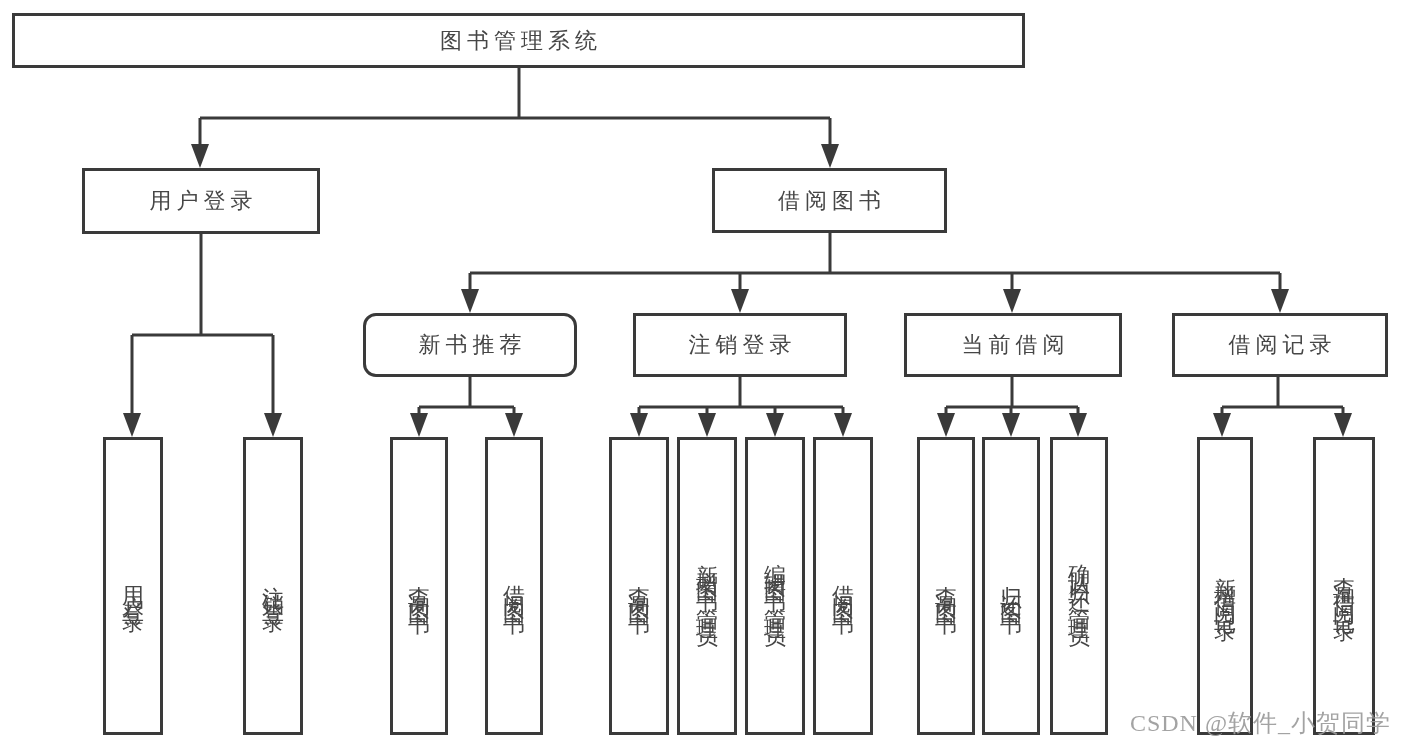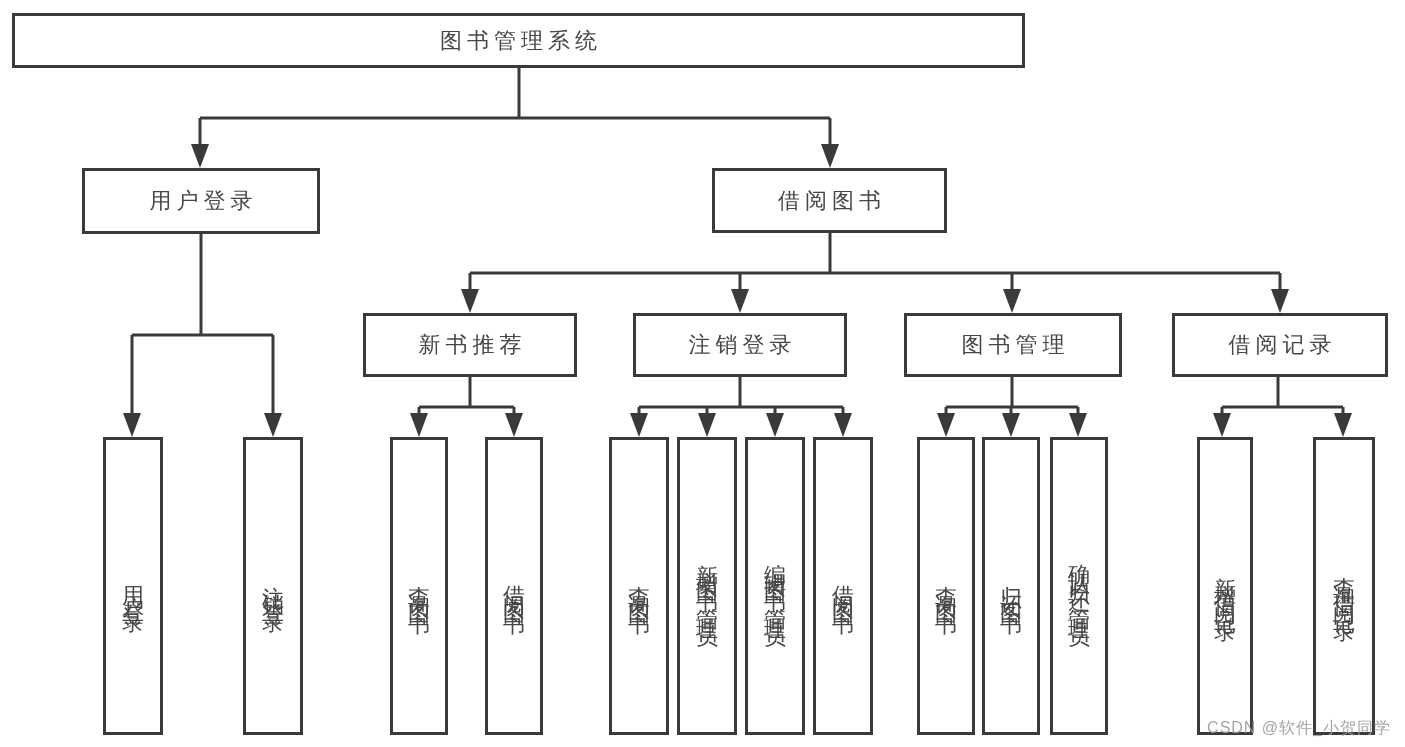--- a/index.html
+++ b/index.html
@@ -43,25 +43,26 @@
     text-orientation: mixed;
     font-size: 22px;
     letter-spacing: 9px;
     line-height: 1;
     white-space: nowrap;
   }
   #watermark {
     position: absolute;
     right: 14px;
     bottom: 8px;
-    font-size: 16px;
+    font-size: 24px;
     letter-spacing: 1px;
     color: rgba(155, 155, 155, 0.92);
     z-index: 3;
     white-space: nowrap;
+    font-family: Liberation Serif, serif;
   }
 </style>
 </head>
 <body>
 
 <div id="canvas">
 
   <svg id="connector-svg" width="1405" height="747" viewBox="0 0 1405 747">
 
     <g fill="none" stroke="#3a3a3a" stroke-width="3">
@@ -102,23 +103,23 @@
       <polygon points="1213,413 1231,413 1222,437"></polygon>
       <polygon points="1334,413 1352,413 1343,437"></polygon>
     </g>
   </svg>
 
   <div class="node hnode" style="left:12px; top:13px; width:1013px; height:55px;">图书管理系统</div>
 
   <div class="node hnode" style="left:82px; top:168px; width:238px; height:66px;">用户登录</div>
   <div class="node hnode" style="left:712px; top:168px; width:235px; height:65px;">借阅图书</div>
 
-  <div class="node hnode" style="left:363px; top:313px; width:214px; height:64px;">新书推荐</div>
+  <div class="node hnode" style="left:363px; top:313px; width:214px; height:64px;border-radius:13px;">新书推荐</div>
   <div class="node hnode" style="left:633px; top:313px; width:214px; height:64px;">注销登录</div>
-  <div class="node hnode" style="left:904px; top:313px; width:218px; height:64px;">图书管理</div>
+  <div class="node hnode" style="left:904px; top:313px; width:218px; height:64px;">当前借阅</div>
   <div class="node hnode" style="left:1172px; top:313px; width:216px; height:64px;">借阅记录</div>
 
   <div class="node vnode" style="left:103px; top:437px; width:60px; height:298px;">用户登录</div>
   <div class="node vnode" style="left:243px; top:437px; width:60px; height:298px;">注销登录</div>
 
   <div class="node vnode" style="left:390px; top:437px; width:58px; height:298px;">查询图书</div>
   <div class="node vnode" style="left:485px; top:437px; width:58px; height:298px;">借阅图书</div>
 
   <div class="node vnode" style="left:609px; top:437px; width:60px; height:298px;">查询图书</div>
   <div class="node vnode" style="left:677px; top:437px; width:60px; height:298px;">新增图书（管理员）</div>

